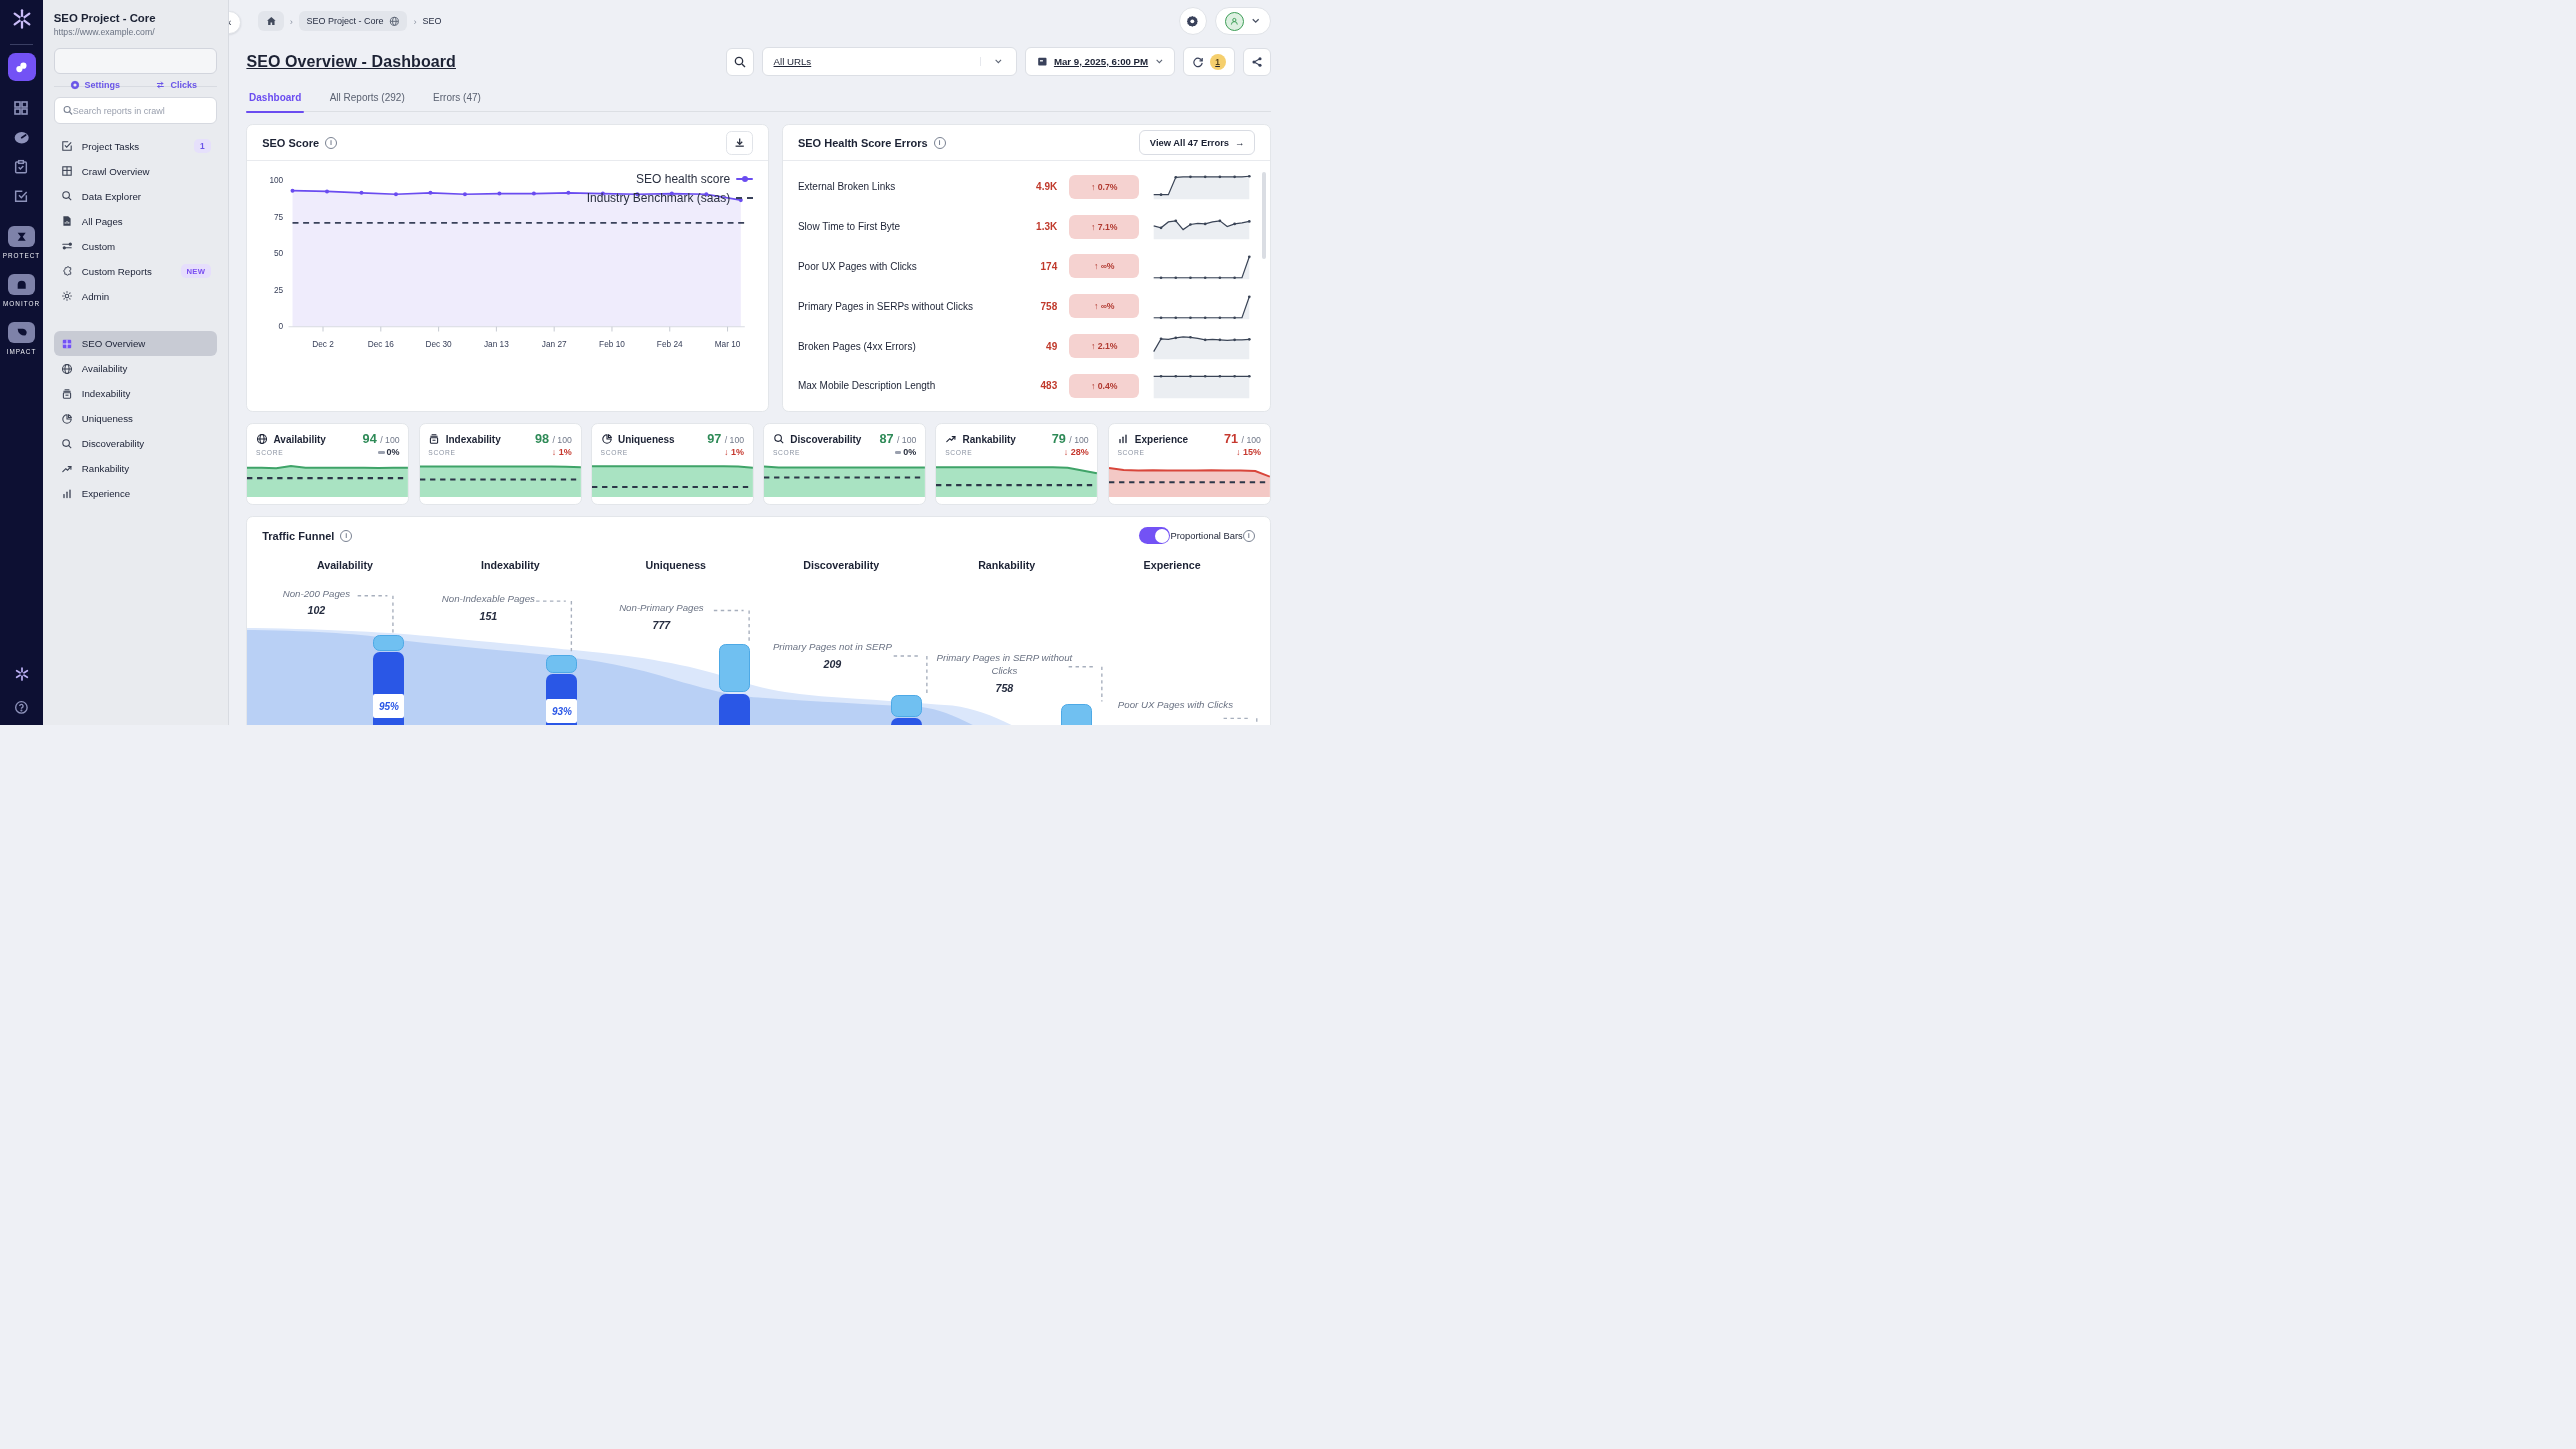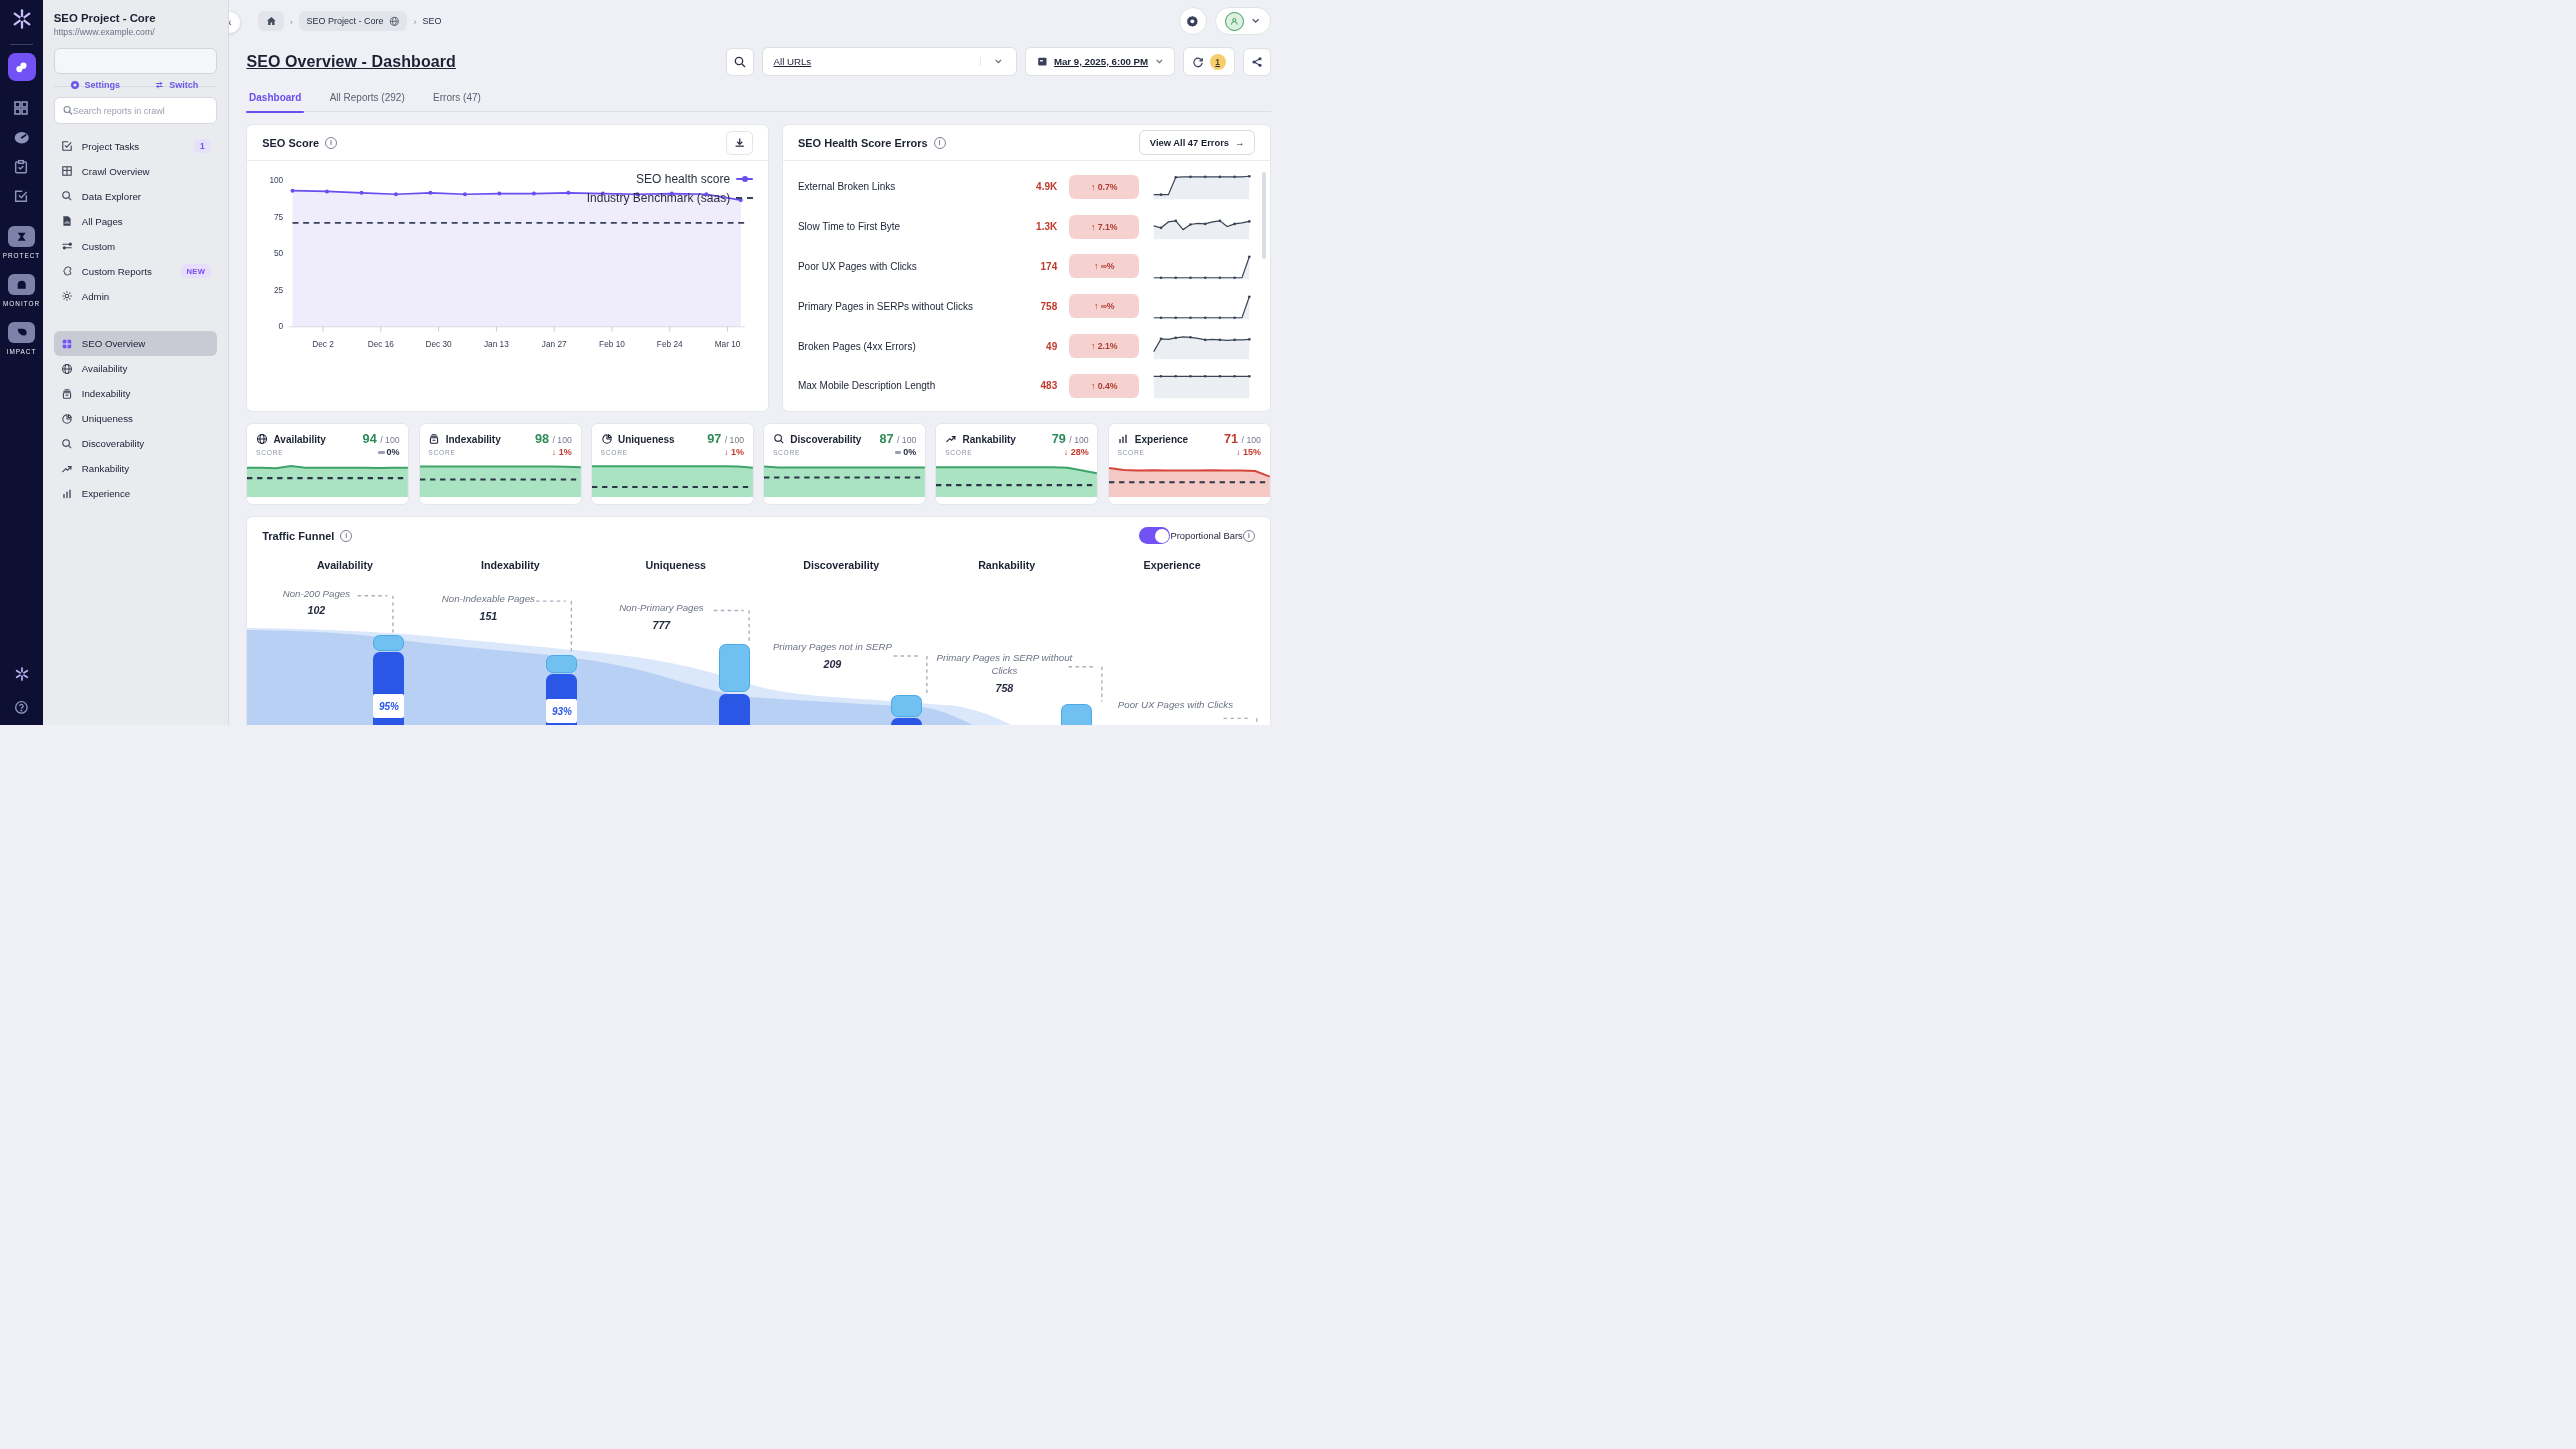--- a/index.html
+++ b/index.html
@@ -264,21 +264,21 @@
           </svg>
         <span>Settings</span>
       </div>
       <div>
         <svg class="ic" width="10.7" height="10" viewBox="0 0 20 20" fill="none" stroke="#6a55e8" stroke-width="2" stroke-linecap="round">
             <path d="M4 7h11"></path>
             <path d="M12 4l3 3-3 3"></path>
             <path d="M16 13H5"></path>
             <path d="M8 10l-3 3 3 3"></path>
           </svg>
-        <span>Switch</span>
+        <span>Clicks</span>
       </div>
     </div>
     <hr class="side-sep">
     <div class="search-box">
       <svg class="ic" width="10.7" height="10.7" viewBox="0 0 18 18" fill="none" stroke="#7a8292" stroke-width="2">
           <circle cx="7.5" cy="7.5" r="5.5"></circle>
           <line x1="12" y1="12" x2="16.5" y2="16.5"></line>
         </svg>
       <input placeholder="Search reports in crawl" style="">
     </div>

